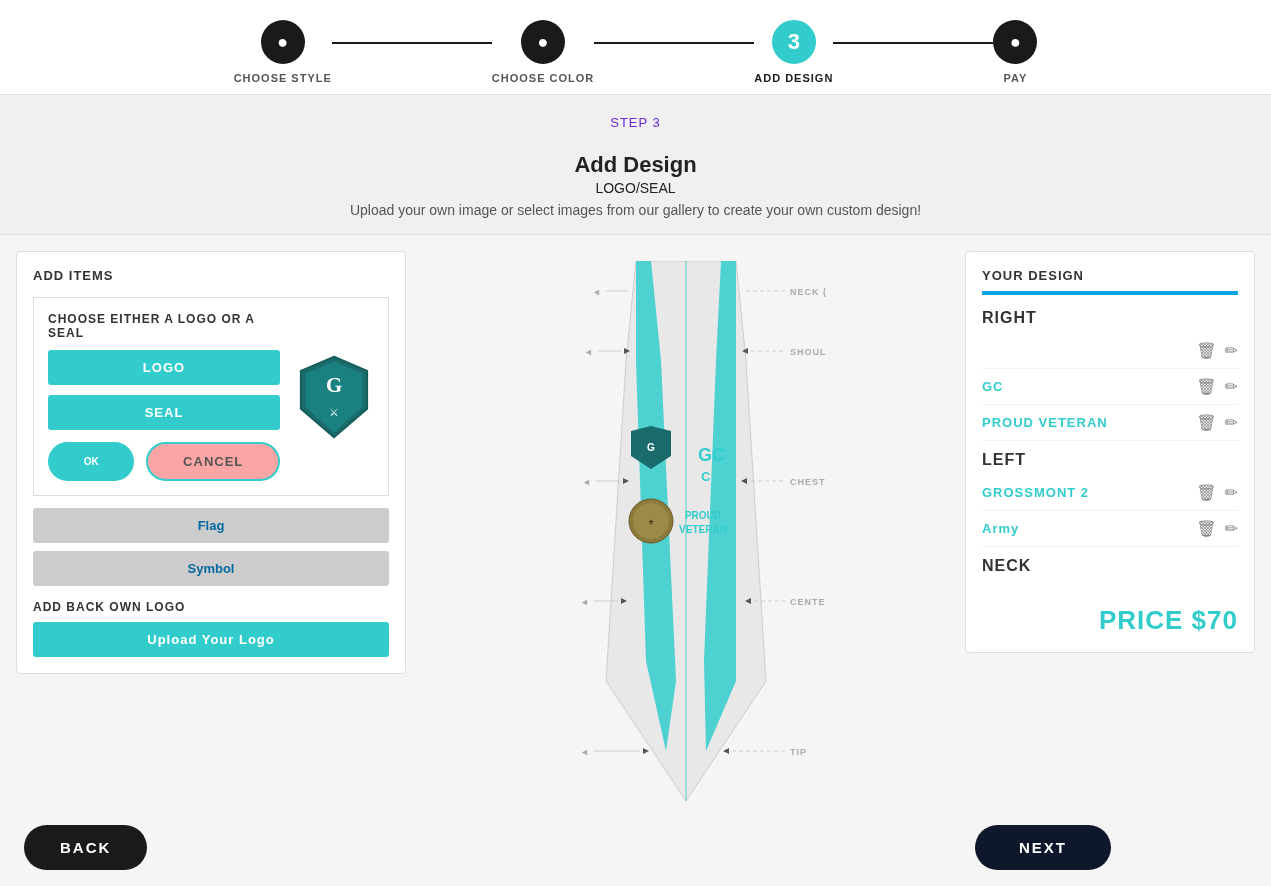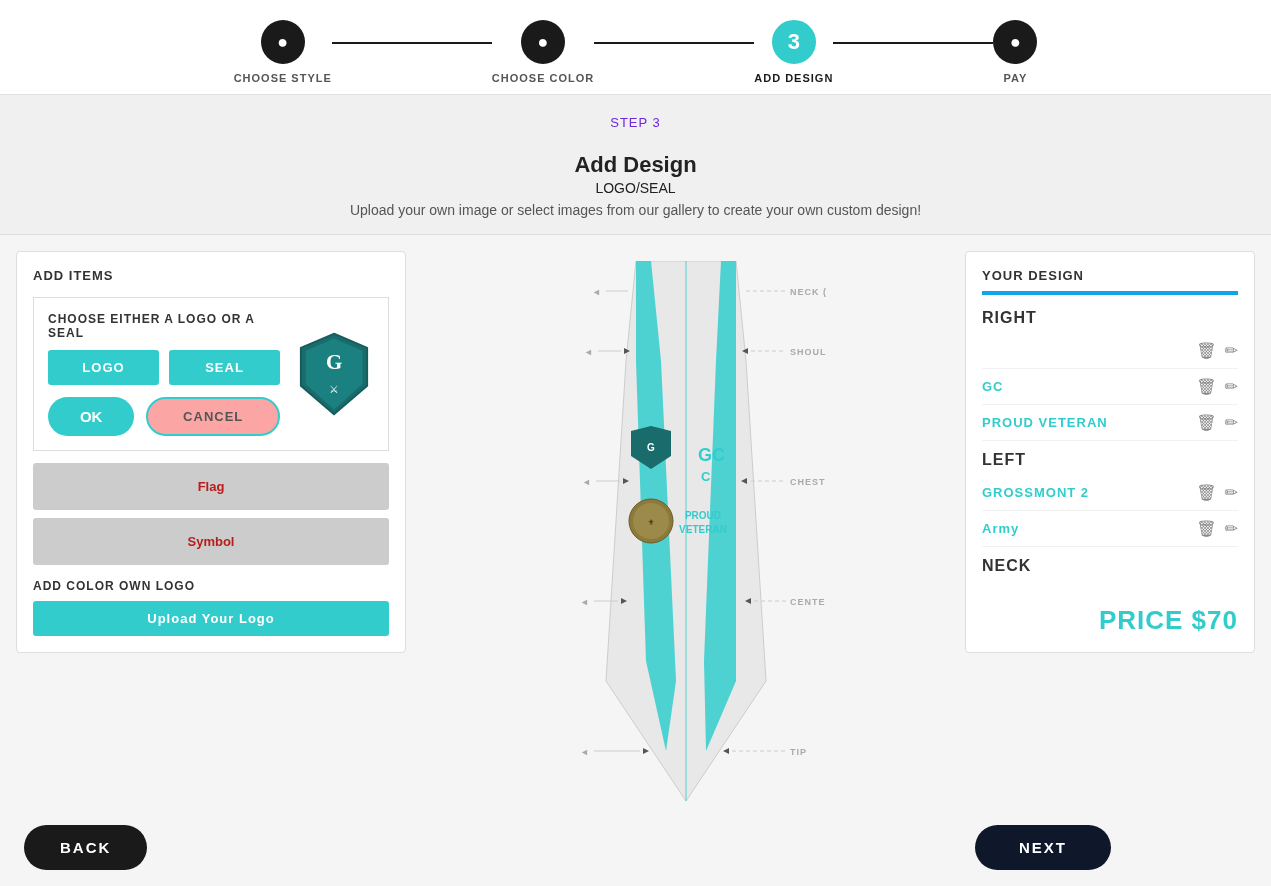--- a/index.html
+++ b/index.html
@@ -111,20 +111,21 @@
       border: 1px solid #ddd;
       border-radius: 0;
       padding: 14px;
       margin-bottom: 12px;
       display: flex;
       align-items: center;
       gap: 14px;
     }
     .choose-buttons {
       display: flex;
+      flex-direction: column;
       gap: 10px;
       flex: 1;
     }
     .choose-title {
       font-size: 12px;
       font-weight: bold;
       color: #333;
       letter-spacing: 1px;
       margin-bottom: 10px;
     }
@@ -151,43 +152,43 @@
       display: flex;
       gap: 12px;
       margin-top: 12px;
     }
     .btn-ok {
       background: #3cc;
       color: #fff;
       border: none;
       border-radius: 20px;
       padding: 0 0;
-      font-size: 15px;
+      font-size: 10px;
       font-weight: bold;
       cursor: pointer;
       flex: 1;
     }
     .btn-cancel {
       background: #fca5a5;
       color: #555;
       border: 2px solid #3cc;
       border-radius: 20px;
       padding: 10px 0;
       font-size: 13px;
       font-weight: bold;
       cursor: pointer;
       flex: 1.5;
       letter-spacing: 1px;
     }
     .btn-gray {
       background: #ccc;
-      color: #b91c1c;
+      color: #0369a1;
       border: none;
       border-radius: 3px;
-      padding: 16px 0;
+      padding: 10px 0;
       font-size: 13px;
       font-weight: bold;
       cursor: pointer;
       width: 100%;
       text-align: center;
       margin-bottom: 8px;
       display: block;
     }
     .add-own-logo-title {
       font-size: 12px;
@@ -382,21 +383,21 @@
           </svg>
         </div>
       </div>
 
       
       <button class="btn-gray">Flag</button>
       
       <button class="btn-gray">Symbol</button>
 
       
-      <div class="add-own-logo-title">ADD COLOR OWN LOGO</div>
+      <div class="add-own-logo-title">ADD BACK OWN LOGO</div>
       <button class="btn-teal">Upload Your Logo</button>
     </div>
   </div>
 
   <div class="center-panel">
 
     <div class="stole-container">
       <svg width="280" height="560" viewBox="0 0 280 560" xmlns="http://www.w3.org/2000/svg">
 
         <polygon points="90,0 190,0 200,100 220,420 140,540 60,420 80,100" fill="#e8e8e8" stroke="#ccc" stroke-width="1"></polygon>

